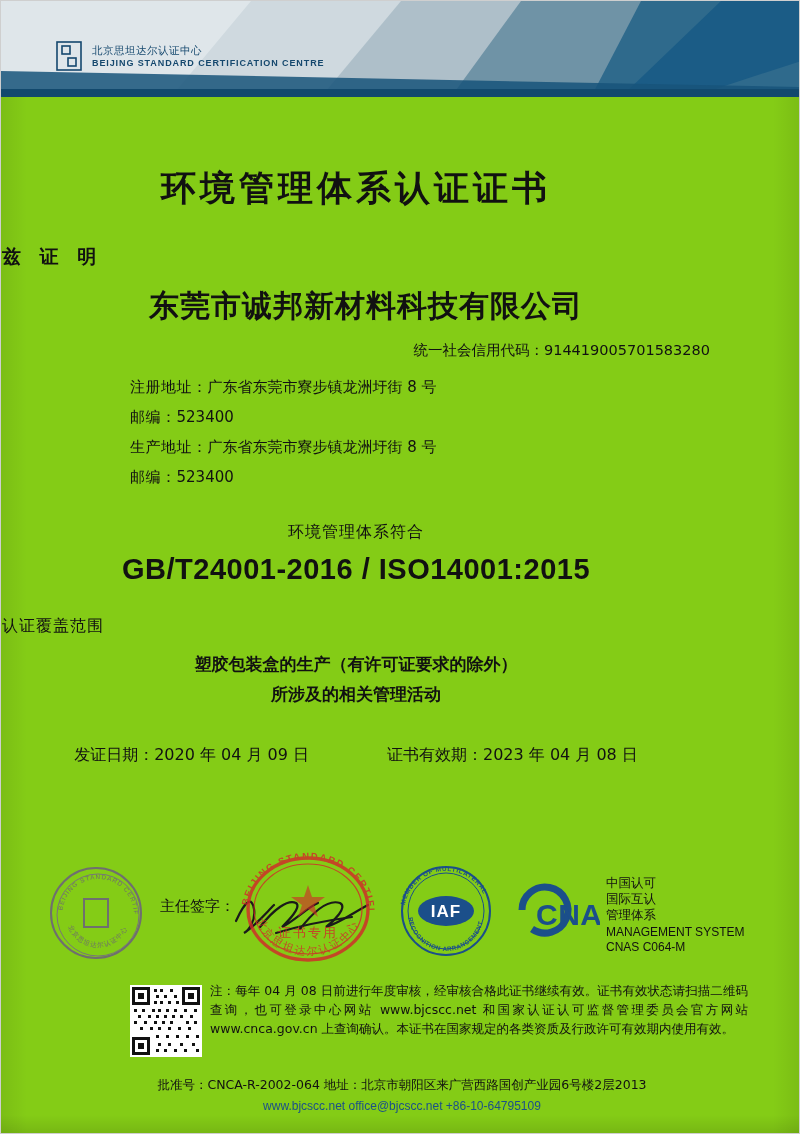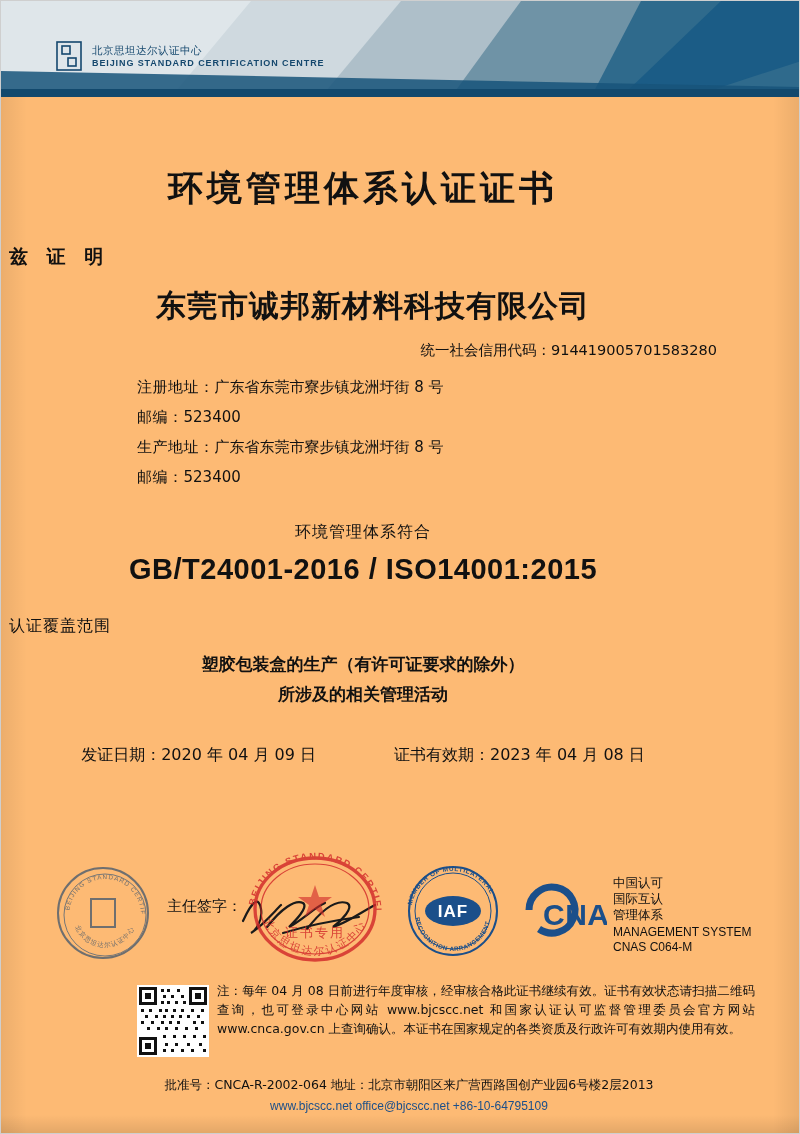--- a/index.html
+++ b/index.html
@@ -7,21 +7,21 @@
     padding: 0;
     background: #6b6b6b;
   }
   body {
     font-family: "Liberation Sans", sans-serif;
   }
   .page {
     position: relative;
     width: 800px;
     height: 1134px;
-    background: #fdba74;
+    background: #84cc16;
     overflow: hidden;
     box-sizing: border-box;
     border: 1px solid #cfcfcf;
   }
 
   
   .header {
     position: absolute;
     left: 0; top: 0;
     width: 800px;
@@ -59,21 +59,21 @@
     font-size: 9px;
     font-weight: bold;
     color: #15486e;
     letter-spacing: 0.9px;
     line-height: 12px;
   }
 
   
   .doc {
     position: absolute;
-    left: 8px;
+    left: 1px;
     top: 96px;
     width: 708px;
     height: 1038px;
   }
 
   .title {
     text-align: center;
     font-family: "DejaVu Sans", sans-serif;
     font-weight: bold;
     font-size: 35px;

